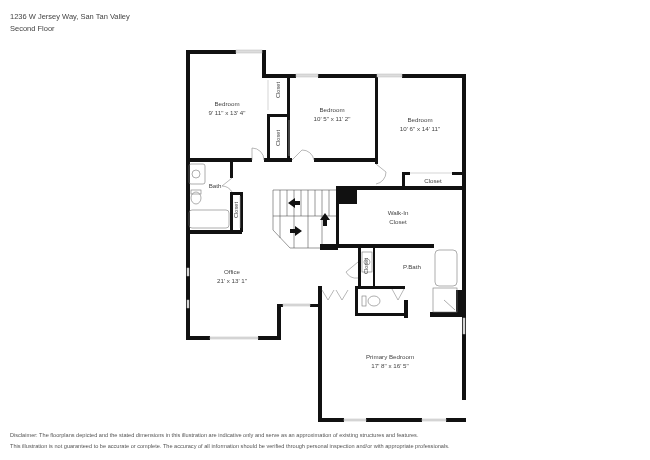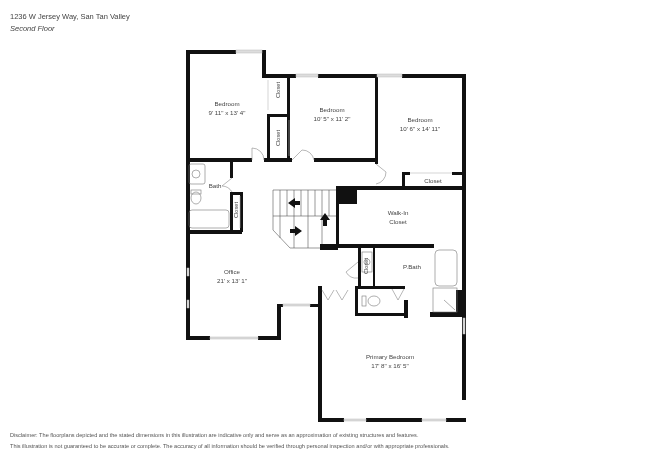--- a/index.html
+++ b/index.html
@@ -7,21 +7,21 @@
   .hdr { position: absolute; left: 10px; font-size: 7.5px; color: #444; text-align: center; }
   .disc { position: absolute; left: 10px; font-size: 5.6px; color: #555; white-space: nowrap; }
   svg { position: absolute; left: 0; top: 0; }
   .lbl { font-family: "Liberation Sans", sans-serif; font-size: 6.2px; fill: #444; text-anchor: middle; }
   .lbl-sm { font-family: "Liberation Sans", sans-serif; font-size: 5.6px; fill: #444; text-anchor: middle; }
 </style>
 </head>
 <body>
 
 <div class="hdr" style="top:12px;">1236 W Jersey Way, San Tan Valley</div>
-<div class="hdr" style="top:24px;font-style:italic;">Second Floor</div>
+<div class="hdr" style="top:24px;">Second Floor</div>
 
 <svg width="650" height="460" viewBox="0 0 650 460">
   <g fill="#111" stroke="none">
 
     <rect x="186" y="50" width="4" height="290"></rect>
     <rect x="186" y="50" width="50" height="4"></rect>
     <rect x="262" y="50" width="4" height="26"></rect>
     <rect x="262" y="74" width="8" height="4"></rect>
 
     <rect x="266" y="74" width="30" height="4"></rect>

